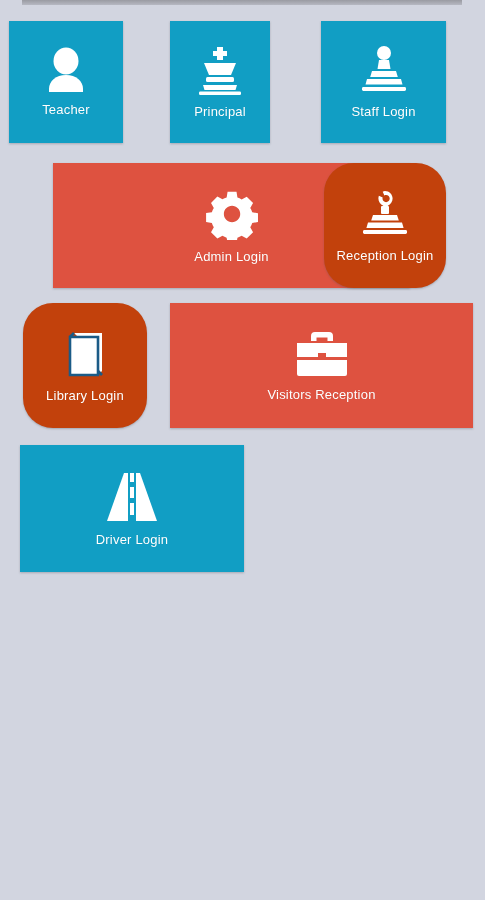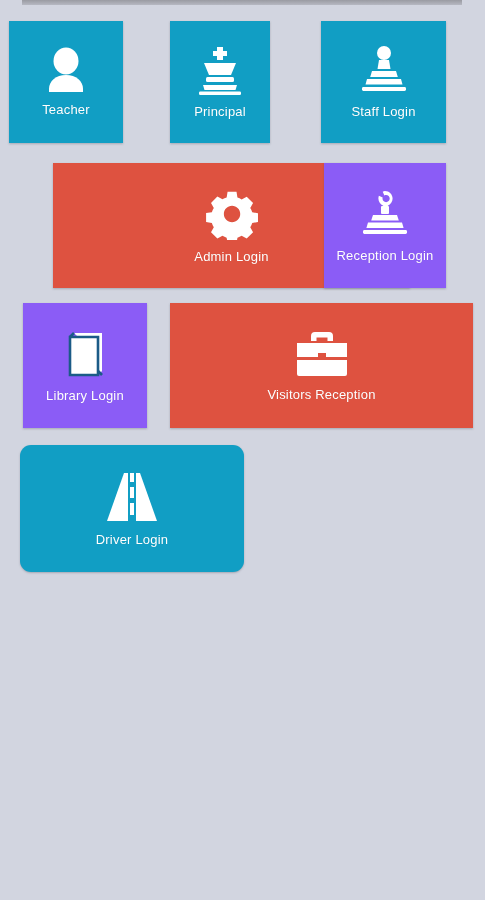--- a/index.html
+++ b/index.html
@@ -62,21 +62,21 @@
     text-align: center;
     white-space: nowrap;
     text-shadow: 0 0 1px rgba(0,0,0,0.12);
   }
 
   .tile svg { display: block; }
 
   
   .theme-cyan { background: #119ec4; }
   .theme-red  { background: #de5240; }
-  .theme-navy { background: #8b5cf6; }
+  .theme-navy { background: #c2410c; border-radius: 30px; }
 </style>
 </head>
 <body>
 
 <div id="top-strip"></div>
 
 <div id="tile-board">
 
   <div class="tile theme-cyan" style="left:9px; top:21px; width:114px; height:122px;">
     <span class="tile-icon">
@@ -152,21 +152,21 @@
     <span class="tile-icon">
       <svg width="56" height="48" viewBox="0 0 56 48" aria-hidden="true">
         <path d="M21 2h14a4 4 0 0 1 4 4v5h-5.5V7.5h-11V11H17V6a4 4 0 0 1 4-4z" fill="#ffffff"></path>
         <path d="M3 13h50v14H32v-4h-8v4H3z" fill="#ffffff"></path>
         <path d="M3 30h50v14a2 2 0 0 1-2 2H5a2 2 0 0 1-2-2z" fill="#ffffff"></path>
       </svg>
     </span>
     <span class="tile-label">Visitors Reception</span>
   </div>
 
-  <div class="tile theme-cyan" style="left:20px; top:445px; width:224px; height:127px;border-radius:11px;">
+  <div class="tile theme-cyan" style="left:20px; top:445px; width:224px; height:127px;">
     <span class="tile-icon">
       <svg width="58" height="52" viewBox="0 0 58 52" aria-hidden="true">
         <path d="M21 2h4v48H4z" fill="#ffffff"></path>
         <path d="M33 2h4l17 48H33z" fill="#ffffff"></path>
         <rect x="27" y="2" width="4" height="9" fill="#ffffff"></rect>
         <rect x="27" y="16" width="4" height="11" fill="#ffffff"></rect>
         <rect x="27" y="32" width="4" height="12" fill="#ffffff"></rect>
       </svg>
     </span>
     <span class="tile-label">Driver Login</span>

